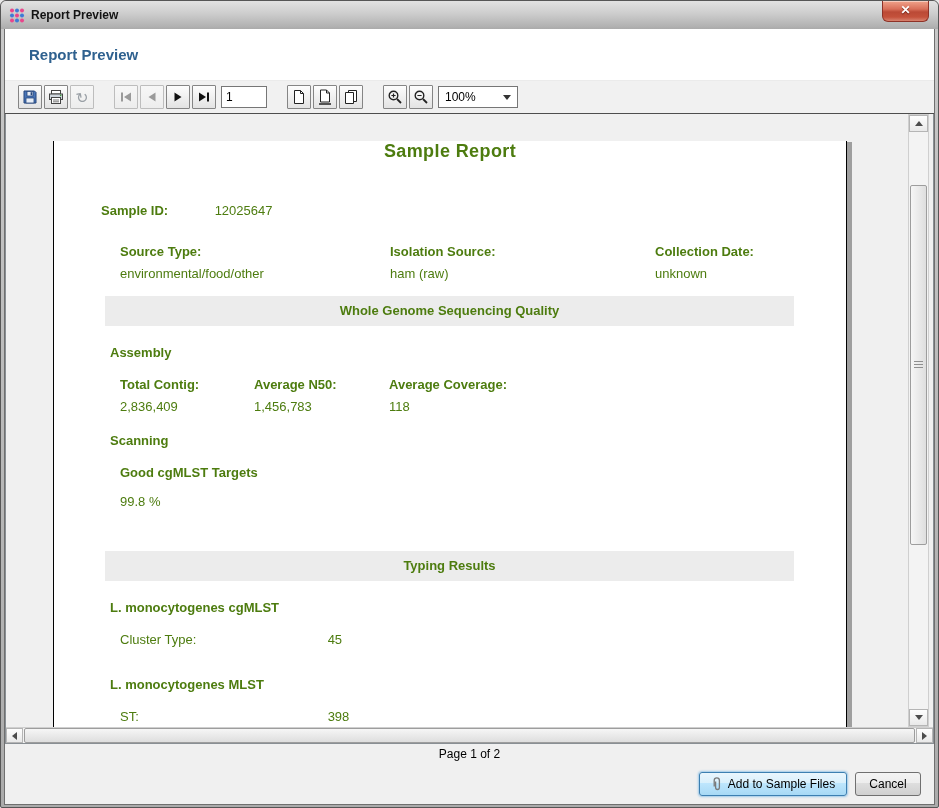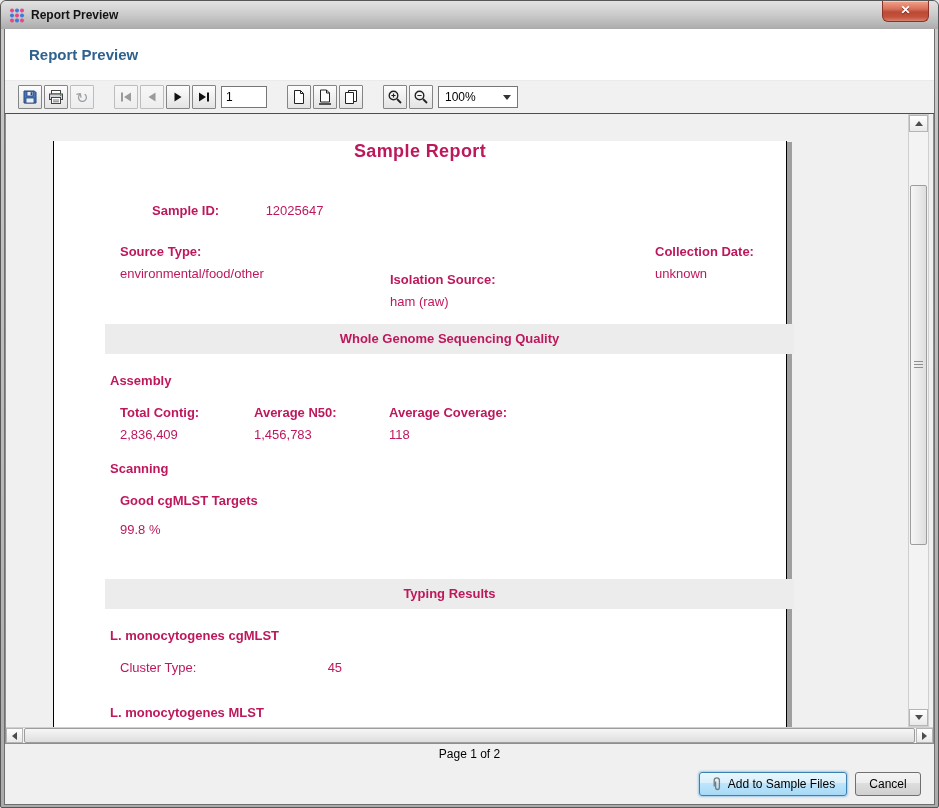--- a/index.html
+++ b/index.html
@@ -56,32 +56,32 @@
             position:relative; margin-left:3px; }
   .dd-arrow{ position:absolute; right:6px; top:8px; width:0; height:0;
              border-left:4px solid transparent; border-right:4px solid transparent;
              border-top:5px solid #333; }
 
   
   .preview{ height:630px; position:relative; background:#f0f0f0;
             border:1px solid #898f94; border-top:none; overflow:hidden; }
   .page-viewport{ position:absolute; top:0; left:0; right:28px; bottom:16px; overflow:hidden; }
   .page{
-    margin-left:47px; width:734px; height:640px; background:#fff;
+    margin-left:47px; width:794px; height:640px; background:#fff;
     border:1px solid #000; border-top:none; position:relative;
     box-shadow:6px 0 0 -1px #9f9f9f;
-    font-size:13px; color:#be185d;
+    font-size:13px; color:#4d7c0f;
   }
   .doc-title{ margin-top:27px; text-align:center; font-weight:bold; font-size:18px; letter-spacing:.4px; }
-  .row-sample{ margin:41px 0 0 98px; }
+  .row-sample{ margin:41px 0 0 47px; }
   .row-sample .lbl{ font-weight:bold; display:inline-block; width:110px; }
   .info-row{ display:flex; margin-top:26px; }
   .info-col .lbl{ font-weight:bold; display:block; margin-bottom:7px; }
   .info-col.c1{ margin-left:66px; width:270px; }
-  .info-col.c2{ width:265px;margin-top:28px; }
+  .info-col.c2{ width:265px; }
   .band{ margin:15px 0 0 51px; width:689px; height:30px; line-height:30px;
          background:#ececec; text-align:center; font-weight:bold; }
   .sec-head{ margin:19px 0 0 56px; font-weight:bold; }
   .metrics{ display:flex; margin:17px 0 0 66px; }
   .metric .lbl{ font-weight:bold; display:block; margin-bottom:7px; }
   .metric.m1{ width:134px; } .metric.m2{ width:200px; } .metric.m3{ width:135px; }
   .scan-sub{ margin:17px 12px 0 66px; font-weight:bold; }
   .scan-val{ margin:14px 0 0 66px; }
   .band2{ margin-top:42px; }
   .kv{ margin:17px 0 0 66px; }

